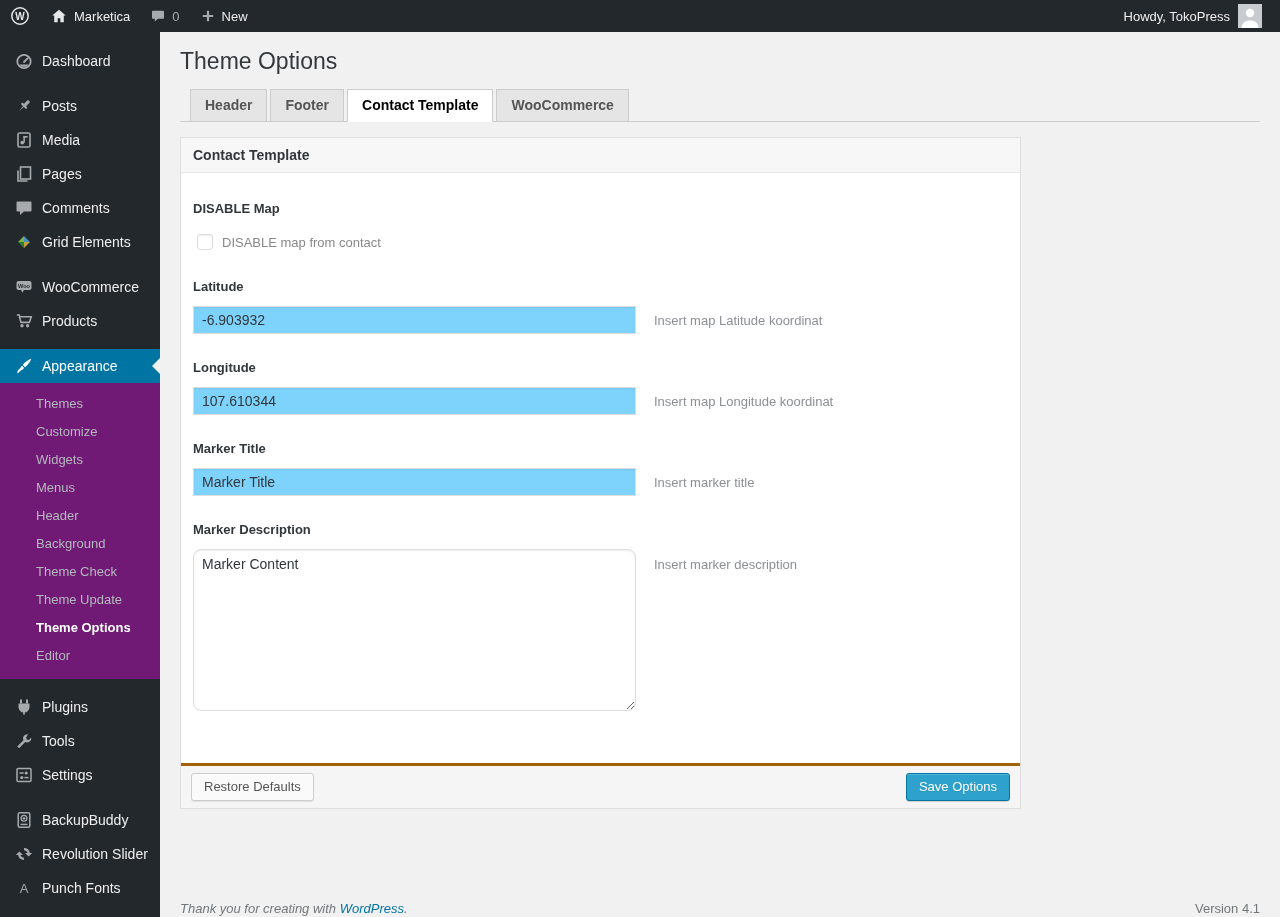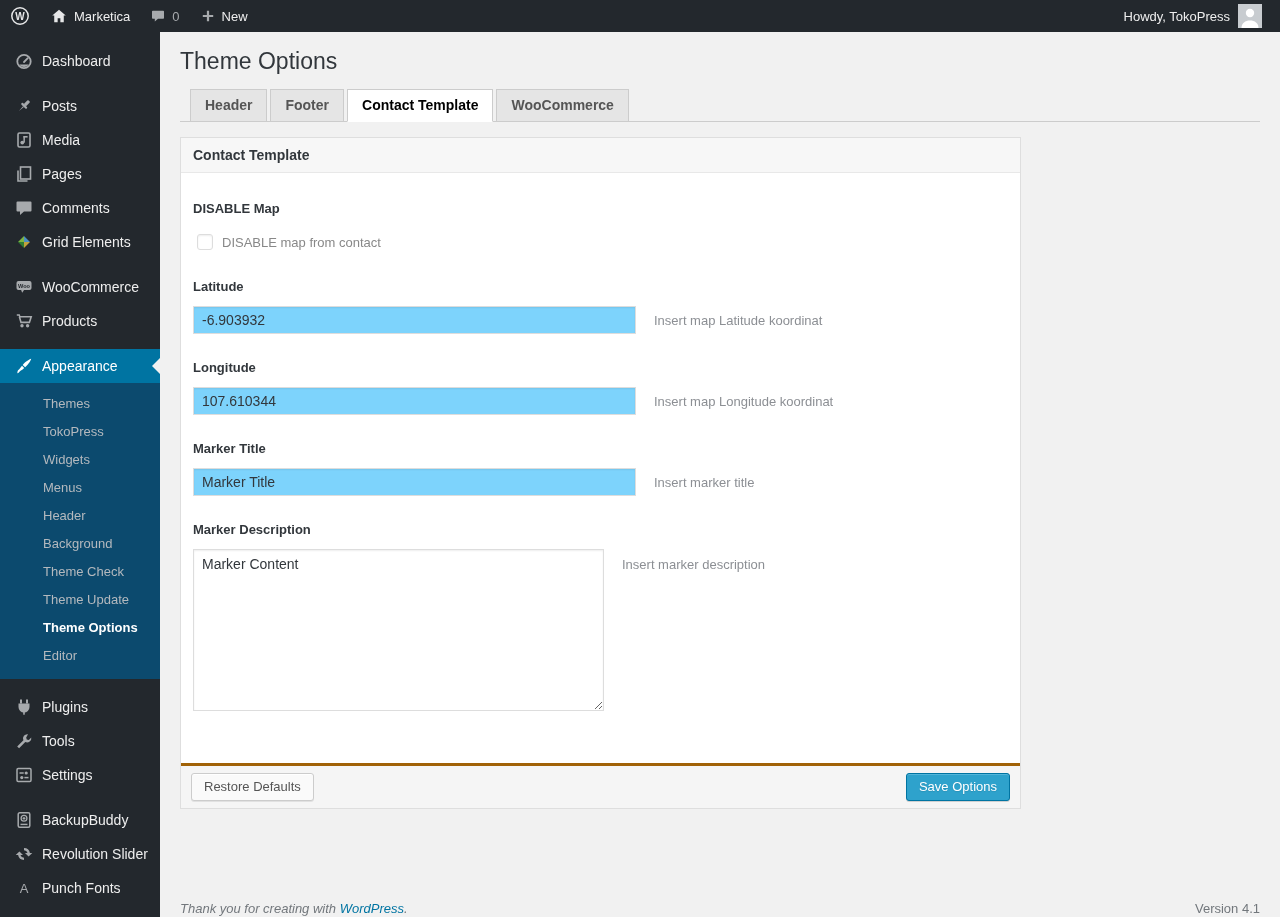--- a/index.html
+++ b/index.html
@@ -39,21 +39,21 @@
   }
   .menu-item .mi { width:20px; height:20px; margin:0 8px 0 6px; color:#a7aaad; display:flex; align-items:center; justify-content:center; }
   .menu-item .mi svg { width:20px; height:20px; display:block; }
   .menu-item.current { background:#0074a2; color:#fff; font-weight:400; }
   .menu-item.current .mi { color:#fff; }
   .menu-item.current::after {
     content:""; position:absolute; right:0; top:50%; margin-top:-8px;
     border:8px solid transparent; border-right-color:#f1f1f1;
   }
   .menu-sep { height:11px; }
-  .submenu { background:#0c4a6e; padding:7px 7px 9px; }
+  .submenu { background:#701a75; padding:7px 0 9px; }
   .submenu-item { padding:7px 0 7px 36px; font-size:13px; color:#b4b9be; cursor:pointer; line-height:14px; }
   .submenu-item.current { color:#fff; font-weight:bold; }
 
   
   .content { flex:1; padding:0 20px; position:relative; }
   .page-title { font-size:23px; font-weight:400; color:#32373c; margin:15px 0 0; line-height:29px; }
 
   .nav-tabs { margin-top:13px; border-bottom:1px solid #ccc; padding-left:10px; }
   .nav-tab {
     display:inline-block; padding:7px 14px; margin:0 3px -1px 0;
@@ -78,21 +78,21 @@
   }
   .check-label { font-size:13px; color:#888; cursor:pointer; }
   .input-row { margin-top:12px; display:flex; align-items:center; }
   .textarea-row { margin-top:12px; display:flex; align-items:flex-start; }
   .text-input {
     width:443px; height:28px; border:1px solid #ddd; border-radius:0;
     padding:0 8px; font-size:14px; color:#32373c; font-family:inherit;
     box-shadow:inset 0 1px 2px rgba(0,0,0,.07); background:#7dd3fc; outline:none;
   }
   .textarea-input {
-    width:411px; height:162px; border:1px solid #ddd; border-radius:0;
+    width:443px; height:162px; border:1px solid #ddd; border-radius:8px;
     padding:6px 8px; font-size:14px; color:#32373c; font-family:inherit;
     box-shadow:inset 0 1px 2px rgba(0,0,0,.07); background:#fff; resize:both; outline:none;
   }
   .help { margin-left:18px; font-size:13px; color:#8c8f94; }
   .textarea-row .help { margin-top:8px; }
 
   .panel-footer {
     background:#f5f5f5; border-top:3px solid #a16207;
     padding:7px 10px; display:flex; justify-content:space-between; align-items:center;
   }
@@ -272,21 +272,21 @@
         <svg viewBox="0 0 20 20">
             <path d="M17.2 2.8c-2.7.7-6.6 3.8-8.5 6.1l2.4 2.4c2.3-1.9 5.4-5.8 6.1-8.5z" fill="currentColor"></path>
             <path d="M8 9.8l2.2 2.2-1.3 1.3c-.9.9-2.1 1-3.2 2.1-.6.6-.9 1.7-2.4 1.9.4-1.4-.3-2.5 1.9-4.1z" fill="currentColor"></path>
           </svg>
       </span>
       <span>Appearance</span>
     </div>
 
     <div class="submenu">
       <div class="submenu-item">Themes</div>
-      <div class="submenu-item">TokoPress</div>
+      <div class="submenu-item">Customize</div>
       <div class="submenu-item">Widgets</div>
       <div class="submenu-item">Menus</div>
       <div class="submenu-item">Header</div>
       <div class="submenu-item">Background</div>
       <div class="submenu-item">Theme Check</div>
       <div class="submenu-item">Theme Update</div>
       <div class="submenu-item current">Theme Options</div>
       <div class="submenu-item">Editor</div>
     </div>
 

